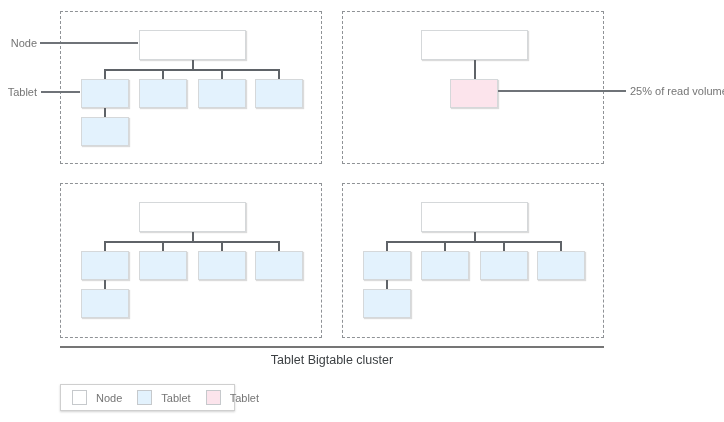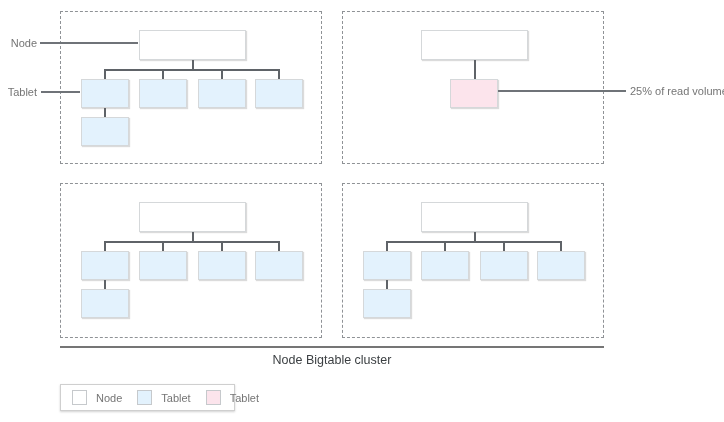--- a/index.html
+++ b/index.html
@@ -110,21 +110,21 @@
   <div class="ann-text" style="left:2px; top:37px; width:35px; text-align:right;">Node</div>
   <div class="ann-line" style="left:40px; top:42px; width:98px;"></div>
 
   <div class="ann-text" style="left:2px; top:86px; width:35px; text-align:right;">Tablet</div>
   <div class="ann-line" style="left:41px; top:91px; width:39px;"></div>
 
   <div class="ann-line" style="left:498px; top:90px; width:128px;"></div>
   <div class="ann-text" style="left:630px; top:85px;">25% of read volume</div>
 
   <div class="cluster-line" style="left:60px; top:346px; width:544px;"></div>
-  <div class="cluster-label" style="left:60px; top:353px; width:544px;">Node Bigtable cluster</div>
+  <div class="cluster-label" style="left:60px; top:353px; width:544px;">Tablet Bigtable cluster</div>
 
   <div class="legend">
     <div class="legend-item">
       <span class="legend-swatch" style="background: rgb(255, 255, 255);"></span>
       <span class="legend-label">Node</span>
     </div>
     <div class="legend-item">
       <span class="legend-swatch" style="background: rgb(227, 242, 253);"></span>
       <span class="legend-label">Tablet</span>
     </div>

